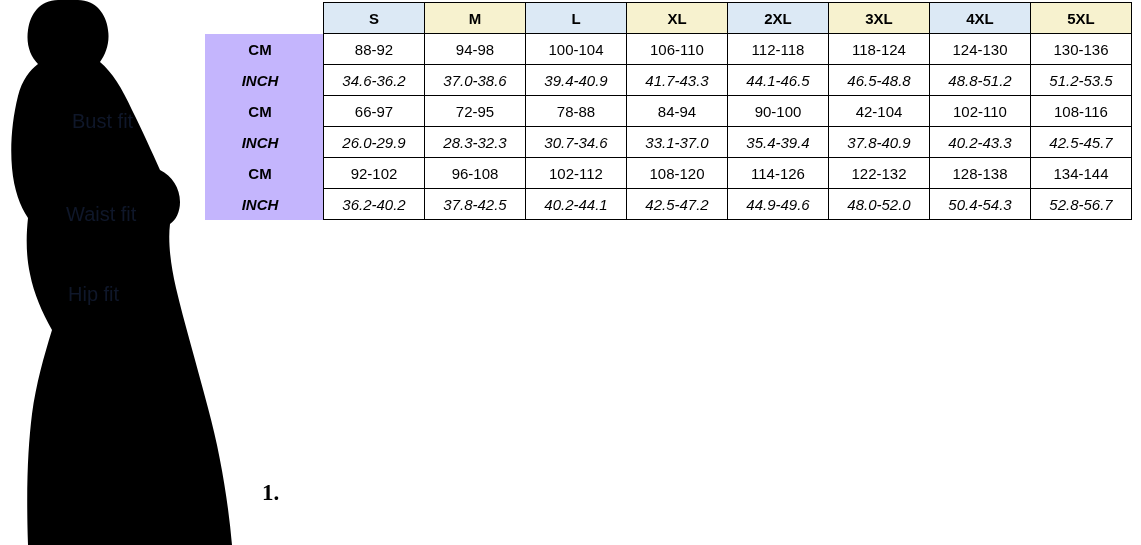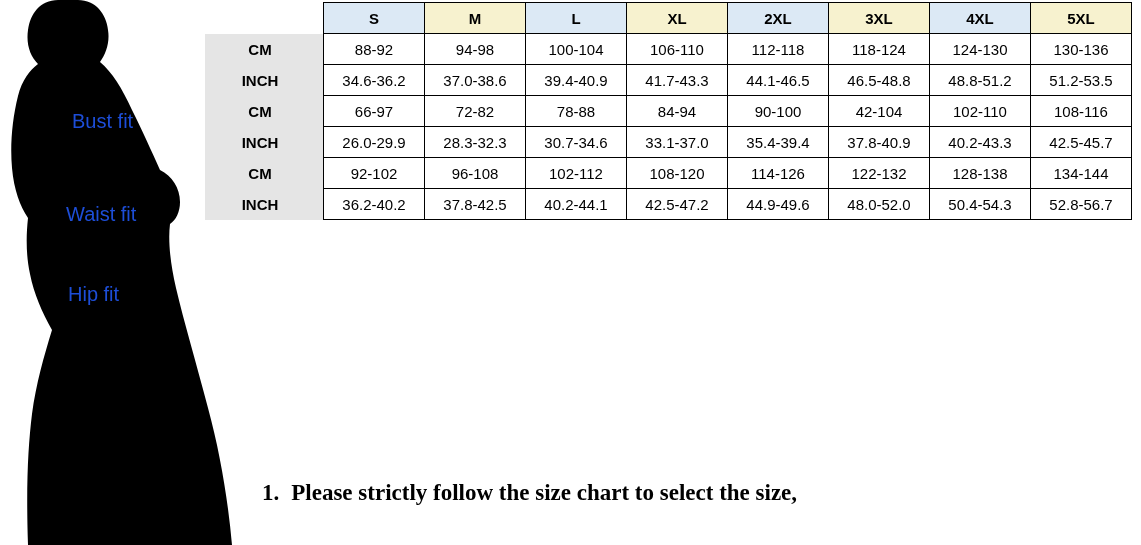--- a/index.html
+++ b/index.html
@@ -41,56 +41,56 @@
     height: 30px;
   }
   .col-label {
     width: 110px;
     border-left: none !important;
     border-top: none !important;
     border-bottom: none !important;
     text-align: center;
     padding-right: 8px !important;
     font-weight: bold;
-    background: #e5e5e5;
+    background: #c4b5fd;
   }
   .corner {
     border: none !important;
     background: #ffffff;
   }
   .size-col { width: 100px; }
   th.size-head {
     font-size: 21px;
     font-weight: bold;
     height: 38px;
   }
   .hdr-blue { background: #dce9f5; }
   .hdr-yellow { background: #f7f2cf; }
 
   .grp-top td { border-top: 2px solid #000; }
-  .grp-bot td { border-bottom: 2px solid #000; }
+  .grp-bot td { border-bottom: 2px solid #000; font-style: italic; }
 
   .us-block td {
     height: 21px;
     font-size: 14.5px;
   }
   .us-block .col-label {
     font-weight: bold;
     font-size: 14.5px;
   }
   .us-block .col-label.sub {
     font-weight: normal;
     font-size: 14px;
   }
 
   
   .fit-label {
     position: absolute;
     font-size: 20px;
-    color: #1d4ed8;
+    color: #0f172a;
     font-family: "Liberation Sans", sans-serif;
     border-bottom: 2px solid #000;
     padding-bottom: 2px;
     white-space: nowrap;
   }
   #bust-fit-label { left: 72px; top: 110px; }
   #waist-fit-label { left: 66px; top: 203px; }
   #hip-fit-label { left: 68px; top: 283px; }
 
   
@@ -177,21 +177,21 @@
       <td>41.7-43.3</td>
       <td>44.1-46.5</td>
       <td>46.5-48.8</td>
       <td>48.8-51.2</td>
       <td>51.2-53.5</td>
     </tr>
 
     <tr class="grp-top">
       <td class="col-label">CM</td>
       <td>66-97</td>
-      <td>72-82</td>
+      <td>72-95</td>
       <td>78-88</td>
       <td>84-94</td>
       <td>90-100</td>
       <td>42-104</td>
       <td>102-110</td>
       <td>108-116</td>
     </tr>
     <tr class="grp-bot">
       <td class="col-label">INCH</td>
       <td>26.0-29.9</td>
@@ -226,15 +226,14 @@
       <td>50.4-54.3</td>
       <td>52.8-56.7</td>
     </tr>
 
   </tbody>
 </table>
 
 <div id="note">
   <span class="num">1.</span>
   <span class="txt">
-    <div>Please strictly follow the size chart to select the size,</div>
   </span>
 </div>
 
 </body></html>

